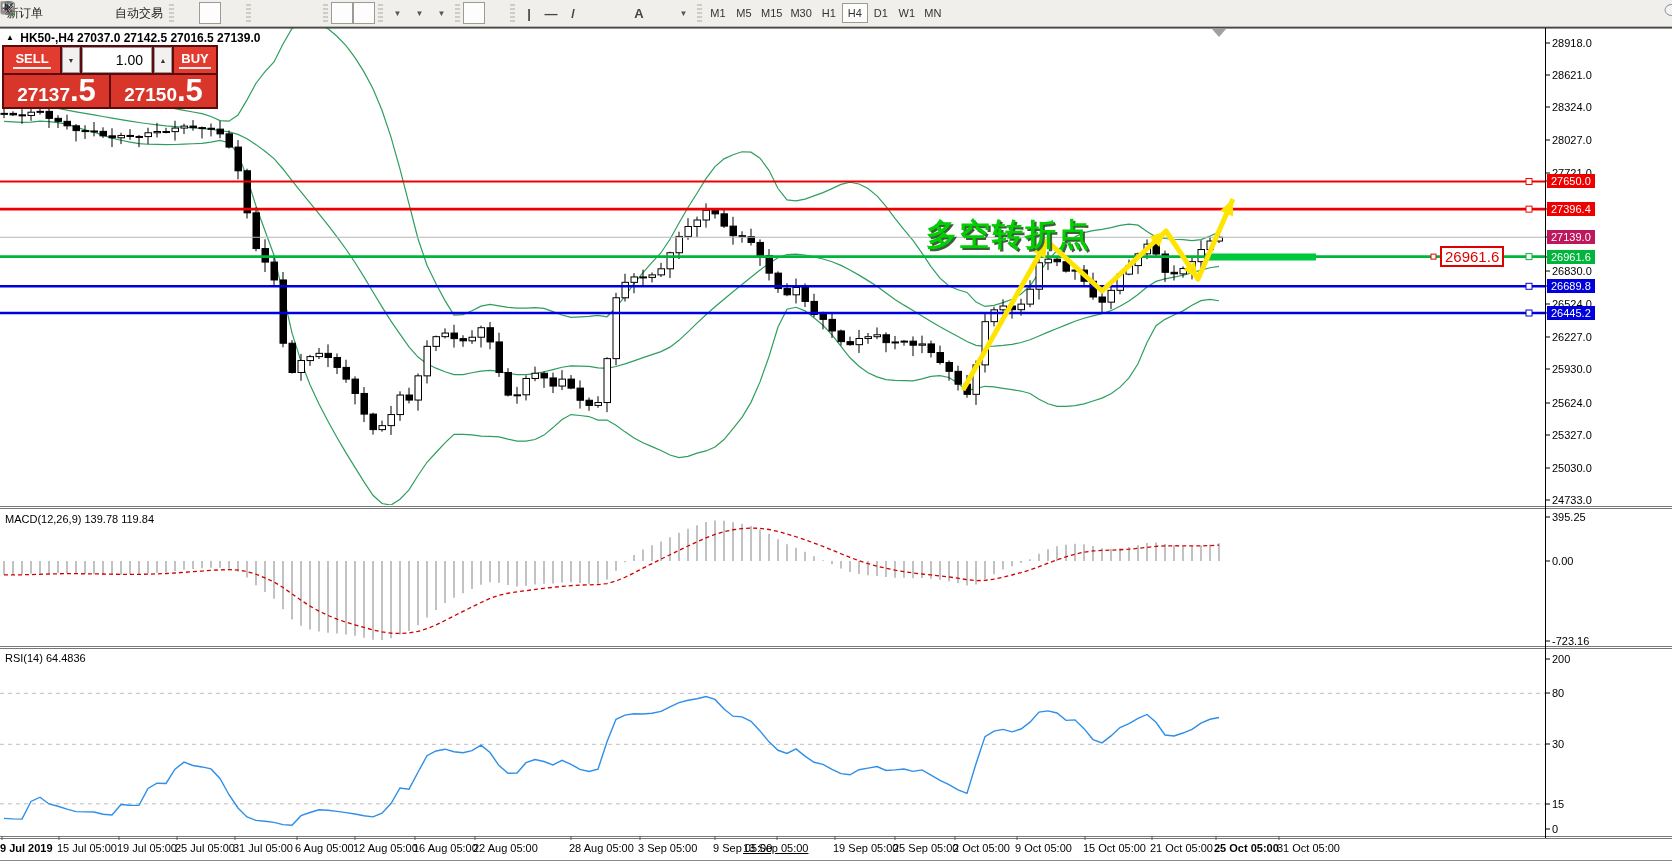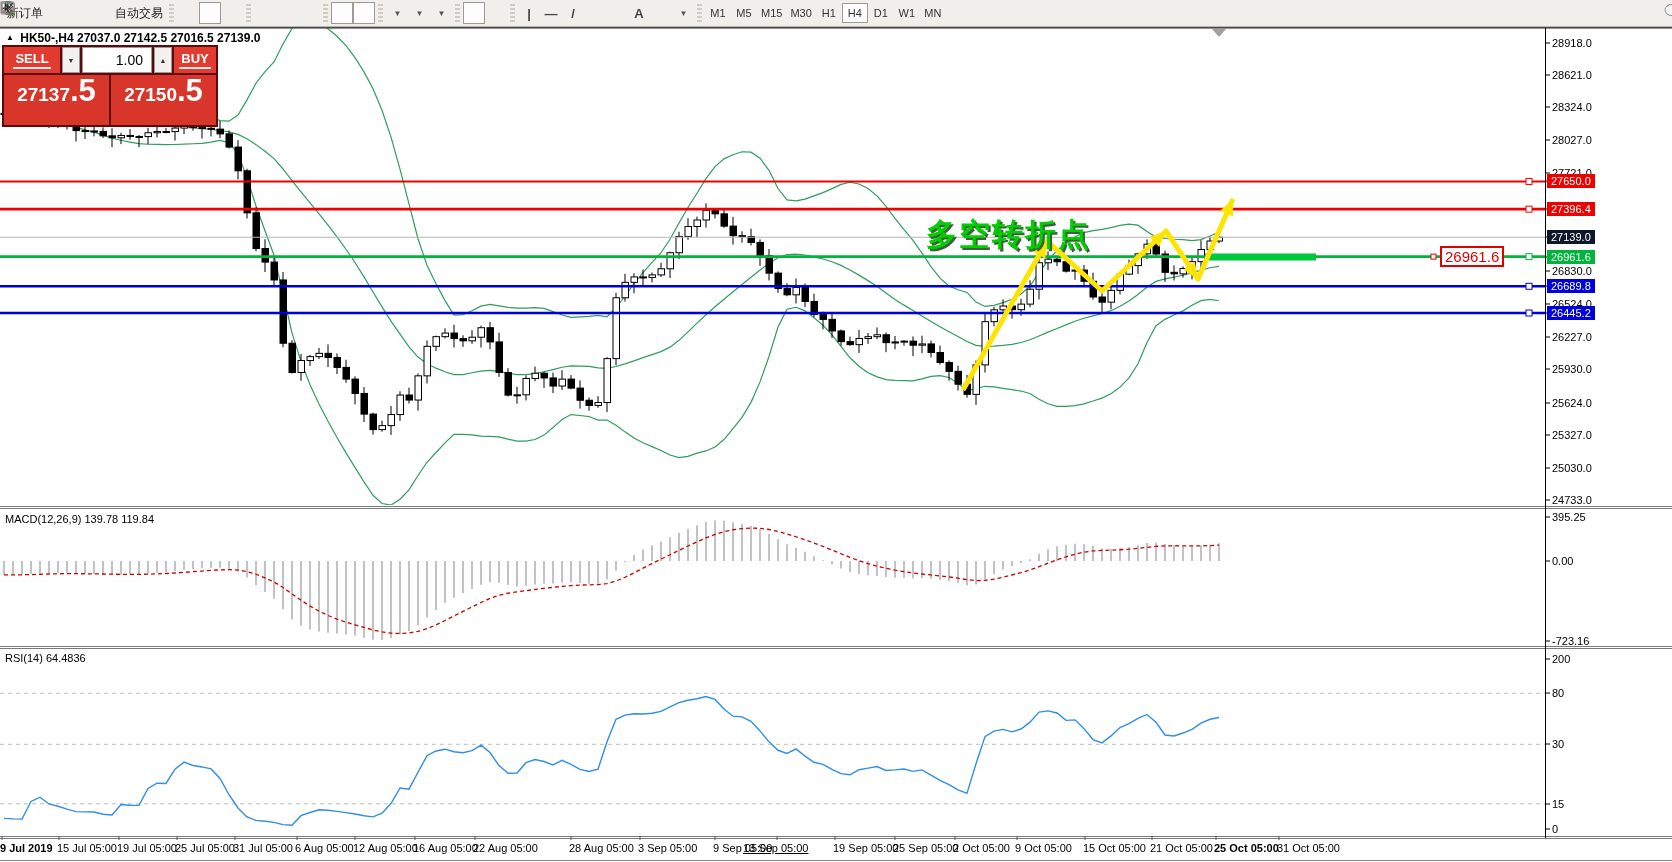--- a/index.html
+++ b/index.html
@@ -27,21 +27,21 @@
   #trade{position:absolute;left:2px;top:45px;width:216px;background:#5d0a0a;padding:2px;box-sizing:border-box;z-index:5;}
   #trade .row1{display:flex;gap:2px;height:26px;}
   .tbtn{background:#e23b30;color:#fff;font-weight:bold;font-size:13px;display:flex;flex-direction:column;
         align-items:center;justify-content:center;box-sizing:border-box;}
   .tbtn span{border-bottom:2px solid rgba(255,255,255,.9);padding:0 2px 1px;}
   #sell-btn{width:56px;} #buy-btn{flex:1;}
   .spin{width:18px;background:#f2f1ef;border:1px solid #9a9a9a;color:#333;font-size:7px;
         display:flex;align-items:center;justify-content:center;box-sizing:border-box;}
   #vol{width:70px;background:#fff;border:1px solid #9a9a9a;font-size:14px;color:#000;
        display:flex;align-items:center;justify-content:flex-end;padding-right:8px;box-sizing:border-box;}
-  #trade .row2{display:flex;gap:2px;height:50px;margin-top:2px;}
+  #trade .row2{display:flex;gap:2px;height:32px;margin-top:2px;}
   .pcell{flex:1;background:#d8362b;color:#fff;display:flex;align-items:baseline;justify-content:center;padding-top:1px;}
   .pmain{font-size:19px;font-weight:bold;}
   .pbig{font-size:31px;font-weight:bold;line-height:30px;}
   #annotation{position:absolute;left:926px;top:214px;font-size:31px;font-weight:bold;color:#00cf00;
               letter-spacing:2px;text-shadow:2px 2px 0 #3c5f3c;white-space:nowrap;z-index:4;}
   #price-tag-box{position:absolute;left:1440px;top:246px;border:2px solid #e00000;background:#fff;
                  color:#e00000;font-size:15px;padding:0 3px;line-height:17px;z-index:4;}
   .ax{position:absolute;left:1552px;transform:translateY(-50%);font-size:11px;color:#000;white-space:nowrap;}
   .tag{position:absolute;left:1547px;transform:translateY(-50%);font-size:11px;color:#fff;
        padding:1px 4px;line-height:12px;white-space:nowrap;z-index:3;}
@@ -813,21 +813,21 @@
       <div class="ax" style="top: 271px;">26830.0</div>
       <div class="ax" style="top: 304px;">26524.0</div>
       <div class="ax" style="top: 337px;">26227.0</div>
       <div class="ax" style="top: 369px;">25930.0</div>
       <div class="ax" style="top: 403px;">25624.0</div>
       <div class="ax" style="top: 435px;">25327.0</div>
       <div class="ax" style="top: 468px;">25030.0</div>
       <div class="ax" style="top: 500px;">24733.0</div>
       <div class="tag" style="top: 181px; background: rgb(238, 0, 0);">27650.0</div>
       <div class="tag" style="top: 209px; background: rgb(238, 0, 0);">27396.4</div>
-      <div class="tag" style="top: 237px; background: #0f172a;">27139.0</div>
+      <div class="tag" style="top: 237px; background: #be185d;">27139.0</div>
       <div class="tag" style="top: 257px; background: rgb(0, 180, 60);">26961.6</div>
       <div class="tag" style="top: 286px; background: rgb(0, 0, 221);">26689.8</div>
       <div class="tag" style="top: 313px; background: rgb(0, 0, 221);">26445.2</div>
       <div class="ax" style="top: 517px;">395.25</div>
       <div class="ax" style="top: 561px;">0.00</div>
       <div class="ax" style="top: 641px;">-723.16</div>
       <div class="ax" style="top: 659px;">200</div>
       <div class="ax" style="top: 693px;">80</div>
       <div class="ax" style="top: 744px;">30</div>
       <div class="ax" style="top: 804px;">15</div>

